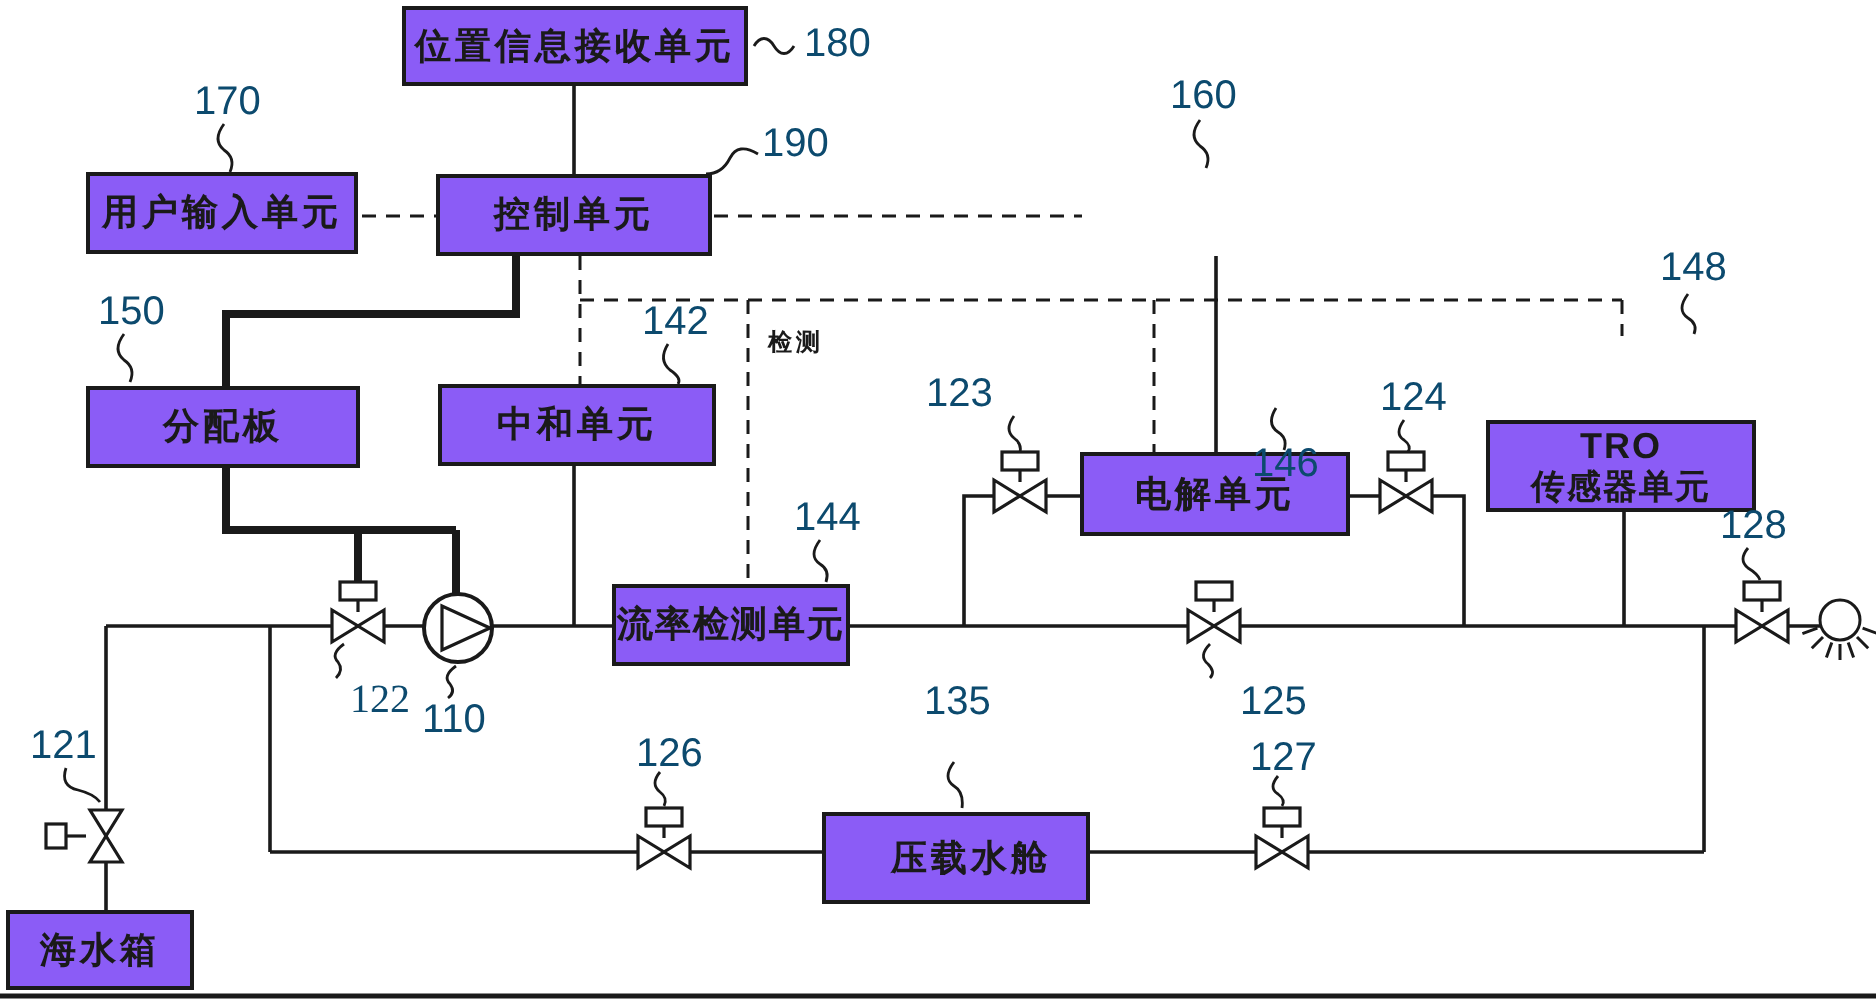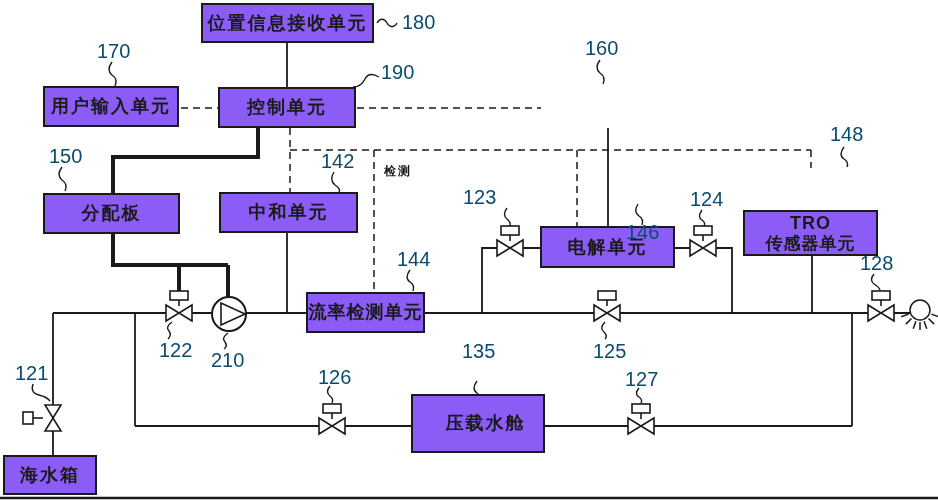--- a/index.html
+++ b/index.html
@@ -173,43 +173,43 @@
 
   <div class="box" style="left:743px; top:166px; width:135px; height:46px;margin-top:44px;">
     <span class="tro-line1">TRO</span>
     <span class="tro-line2">传感器单元</span>
   </div>
 
   <div class="box" style="left:306px; top:292px; width:119px; height:41px; letter-spacing:1px;">
     <span>流率检测单元</span>
   </div>
 
-  <div class="box" style="left:411px; top:394px; width:134px; height:59px;padding-left:15px;">
+  <div class="box" style="left:411px; top:406px; width:134px; height:46px;padding-left:15px;">
     <span>压载水舱</span>
   </div>
 
   <div class="box" style="left:3px; top:455px; width:94px; height:40px;">
     <span>海水箱</span>
   </div>
 
   <div class="ref" style="left:402px; top:11px;">180</div>
   <div class="ref" style="left:97px;  top:40px;">170</div>
   <div class="ref" style="left:381px; top:61px;">190</div>
   <div class="ref" style="left:585px; top:37px;">160</div>
   <div class="ref" style="left:49px;  top:145px;">150</div>
   <div class="ref" style="left:321px; top:150px;">142</div>
   <div class="ref" style="left:626px; top:181px;margin-top:40px;">146</div>
   <div class="ref" style="left:830px; top:123px;text-align:right;">148</div>
   <div class="ref" style="left:397px; top:248px;">144</div>
   <div class="ref" style="left:462px; top:340px;">135</div>
   <div class="ref" style="left:15px;  top:362px;">121</div>
-  <div class="ref" style="left:159px; top:339px;">122</div>
-  <div class="ref" style="left:211px; top:349px;">210</div>
+  <div class="ref" style="left:175px; top:339px;font-family:Liberation Serif, serif;">122</div>
+  <div class="ref" style="left:211px; top:349px;">110</div>
   <div class="ref" style="left:463px; top:186px;text-align:center;">123</div>
   <div class="ref" style="left:690px; top:188px;">124</div>
-  <div class="ref" style="left:593px; top:340px;">125</div>
+  <div class="ref" style="left:620px; top:340px;">125</div>
   <div class="ref" style="left:318px; top:366px;">126</div>
   <div class="ref" style="left:625px; top:368px;">127</div>
   <div class="ref" style="left:860px; top:252px;">128</div>
 
   <div class="note" style="left:384px; top:163px;">检测</div>
 
 </div>
 
 </body></html>

